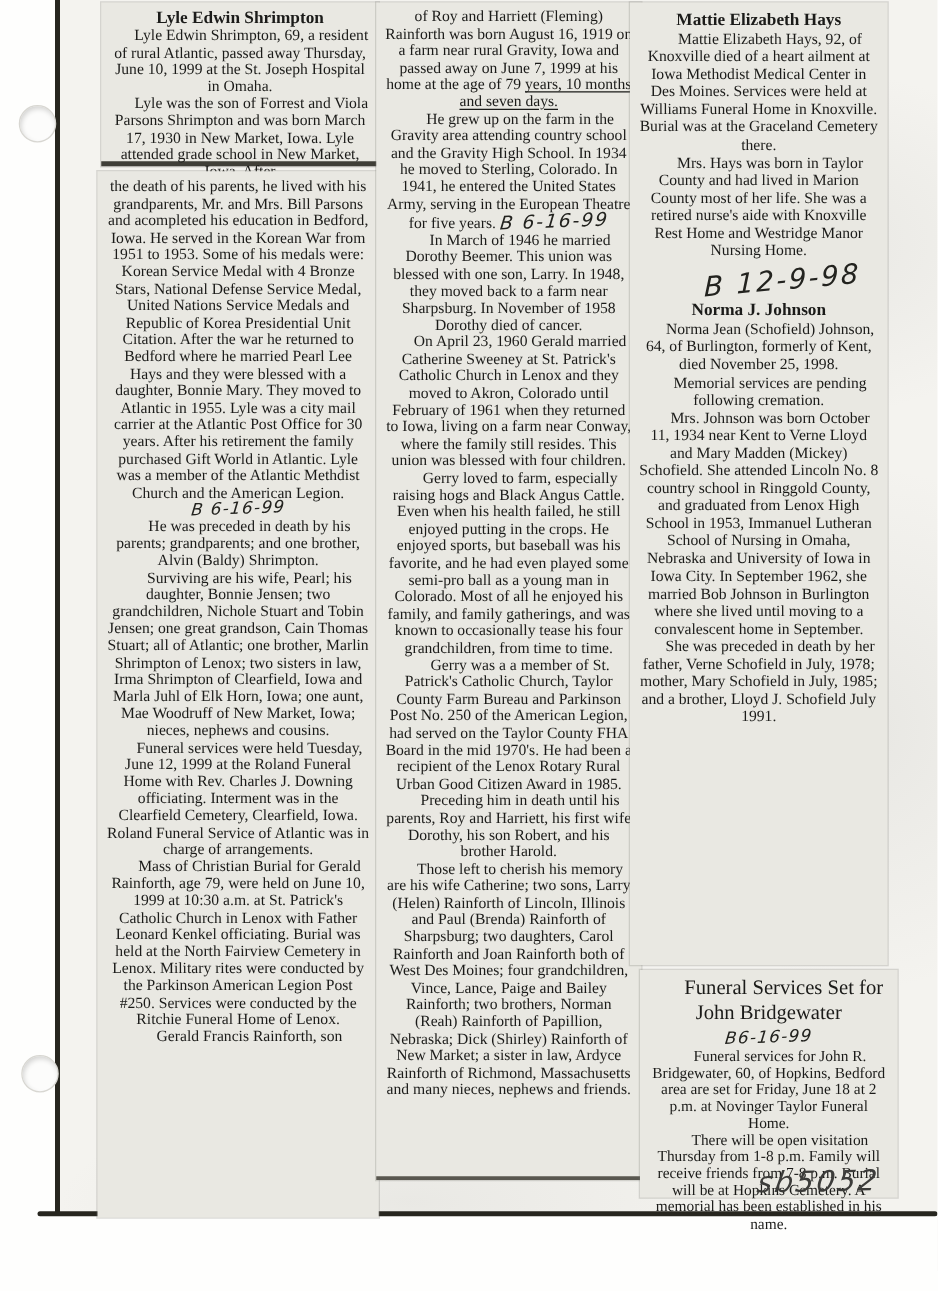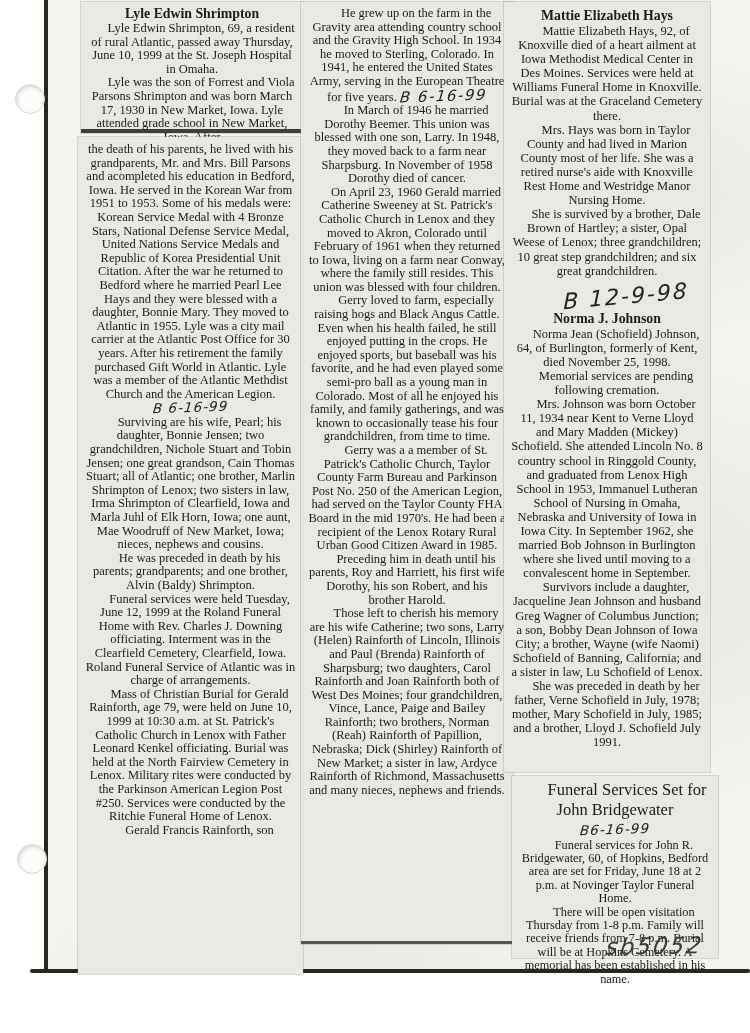--- a/index.html
+++ b/index.html
@@ -86,51 +86,53 @@
     <p class="obit-title">Lyle Edwin Shrimpton</p>
     <p>Lyle Edwin Shrimpton, 69, a resident of rural Atlantic, passed away Thursday, June 10, 1999 at the St. Joseph Hospital in Omaha.</p>
     <p>Lyle was the son of Forrest and Viola Parsons Shrimpton and was born March 17, 1930 in New Market, Iowa. Lyle attended grade school in New Market, Iowa. After</p>
   </div>
 
   <div class="clip col-a clip-shrimpton-2">
     <p class="noindent">
       <span>the death of his parents, he lived with his grandparents, Mr. and Mrs. Bill Parsons and acompleted his education in Bedford, Iowa. He served in the Korean War from 1951 to 1953. Some of his medals were: Korean Service Medal with 4 Bronze Stars, National Defense Service Medal, United Nations Service Medals and Republic of Korea Presidential Unit Citation. After the war he returned to Bedford where he married Pearl Lee Hays and they were blessed with a daughter, Bonnie Mary. They moved to Atlantic in 1955. Lyle was a city mail carrier at the Atlantic Post Office for 30 years. After his retirement the family purchased Gift World in Atlantic. Lyle was a member of the Atlantic Methdist Church and the American Legion.</span>
       <span class="hand hand-sm">B 6-16-99</span>
     </p>
+    <p>He was preceded in death by his parents; grandparents; and one brother, Alvin (Baldy) Shrimpton.</p>
     <p>Surviving are his wife, Pearl; his daughter, Bonnie Jensen; two grandchildren, Nichole Stuart and Tobin Jensen; one great grandson, Cain Thomas Stuart; all of Atlantic; one brother, Marlin Shrimpton of Lenox; two sisters in law, Irma Shrimpton of Clearfield, Iowa and Marla Juhl of Elk Horn, Iowa; one aunt, Mae Woodruff of New Market, Iowa; nieces, nephews and cousins.</p>
-    <p>He was preceded in death by his parents; grandparents; and one brother, Alvin (Baldy) Shrimpton.</p>
     <p>Funeral services were held Tuesday, June 12, 1999 at the Roland Funeral Home with Rev. Charles J. Downing officiating. Interment was in the Clearfield Cemetery, Clearfield, Iowa. Roland Funeral Service of Atlantic was in charge of arrangements.</p>
     <p>Mass of Christian Burial for Gerald Rainforth, age 79, were held on June 10, 1999 at 10:30 a.m. at St. Patrick's Catholic Church in Lenox with Father Leonard Kenkel officiating. Burial was held at the North Fairview Cemetery in Lenox. Military rites were conducted by the Parkinson American Legion Post #250. Services were conducted by the Ritchie Funeral Home of Lenox.</p>
     <p>Gerald Francis Rainforth, son</p>
   </div>
 
   <div class="clip col-a clip-mid">
+    <p class="noindent">
+      <span>of Roy and Harriett (Fleming) Rainforth was born August 16, 1919 on a farm near rural Gravity, Iowa and passed away on June 7, 1999 at his home at the age of 79</span>
+      <span class="u">years, 10 months and seven days.</span>
+    </p>
     <p>
       <span>He grew up on the farm in the Gravity area attending country school and the Gravity High School. In 1934 he moved to Sterling, Colorado. In 1941, he entered the United States Army, serving in the European Theatre for five years.</span>
       <span class="hand">B 6-16-99</span>
     </p>
     <p>In March of 1946 he married Dorothy Beemer. This union was blessed with one son, Larry. In 1948, they moved back to a farm near Sharpsburg. In November of 1958 Dorothy died of cancer.</p>
     <p>On April 23, 1960 Gerald married Catherine Sweeney at St. Patrick's Catholic Church in Lenox and they moved to Akron, Colorado until February of 1961 when they returned to Iowa, living on a farm near Conway, where the family still resides. This union was blessed with four children.</p>
     <p>Gerry loved to farm, especially raising hogs and Black Angus Cattle. Even when his health failed, he still enjoyed putting in the crops. He enjoyed sports, but baseball was his favorite, and he had even played some semi-pro ball as a young man in Colorado. Most of all he enjoyed his family, and family gatherings, and was known to occasionally tease his four grandchildren, from time to time.</p>
     <p>Gerry was a a member of St. Patrick's Catholic Church, Taylor County Farm Bureau and Parkinson Post No. 250 of the American Legion, had served on the Taylor County FHA Board in the mid 1970's. He had been a recipient of the Lenox Rotary Rural Urban Good Citizen Award in 1985.</p>
     <p>Preceding him in death until his parents, Roy and Harriett, his first wife Dorothy, his son Robert, and his brother Harold.</p>
     <p>Those left to cherish his memory are his wife Catherine; two sons, Larry (Helen) Rainforth of Lincoln, Illinois and Paul (Brenda) Rainforth of Sharpsburg; two daughters, Carol Rainforth and Joan Rainforth both of West Des Moines; four grandchildren, Vince, Lance, Paige and Bailey Rainforth; two brothers, Norman (Reah) Rainforth of Papillion, Nebraska; Dick (Shirley) Rainforth of New Market; a sister in law, Ardyce Rainforth of Richmond, Massachusetts and many nieces, nephews and friends.</p>
   </div>
 
   <div class="clip col-c clip-right">
     <p class="obit-title">Mattie Elizabeth Hays</p>
     <p>Mattie Elizabeth Hays, 92, of Knoxville died of a heart ailment at Iowa Methodist Medical Center in Des Moines. Services were held at Williams Funeral Home in Knoxville. Burial was at the Graceland Cemetery there.</p>
     <p>Mrs. Hays was born in Taylor County and had lived in Marion County most of her life. She was a retired nurse's aide with Knoxville Rest Home and Westridge Manor Nursing Home.</p>
-    <p>She is survived by a brother, Dale Brown of Hartley; a sister, Opal Weese of Lenox; three grandchildren; 10 great step grandchildren; and six great grandchildren.</p>
     <span class="hand hand-block">B 12-9-98</span>
     <p class="obit-title">Norma J. Johnson</p>
     <p>Norma Jean (Schofield) Johnson, 64, of Burlington, formerly of Kent, died November 25, 1998.</p>
     <p>Memorial services are pending following cremation.</p>
     <p>Mrs. Johnson was born October 11, 1934 near Kent to Verne Lloyd and Mary Madden (Mickey) Schofield. She attended Lincoln No. 8 country school in Ringgold County, and graduated from Lenox High School in 1953, Immanuel Lutheran School of Nursing in Omaha, Nebraska and University of Iowa in Iowa City. In September 1962, she married Bob Johnson in Burlington where she lived until moving to a convalescent home in September.</p>
-    <p>Survivors include a daughter, Jacqueline Jean Johnson and husband Greg Wagner of Columbus Junction; a son, Bobby Dean Johnson of Iowa City; a brother, Wayne (wife Naomi) Schofield of Banning, California; and a sister in law, Lu Schofield of Lenox.</p>
     <p>She was preceded in death by her father, Verne Schofield in July, 1978; mother, Mary Schofield in July, 1985; and a brother, Lloyd J. Schofield July 1991.</p>
   </div>
 
   <div class="clip clip-bridge">
     <p class="bridge-title">
       <span>Funeral Services Set for John Bridgewater</span>
       <span class="hand hand-sm">B6-16-99</span>
     </p>
     <p>Funeral services for John R. Bridgewater, 60, of Hopkins, Bedford area are set for Friday, June 18 at 2 p.m. at Novinger Taylor Funeral Home.</p>
     <p>There will be open visitation Thursday from 1-8 p.m. Family will receive friends from 7-8 p.m. Burial will be at Hopkins Cemetery. A memorial has been established in his name.</p>

